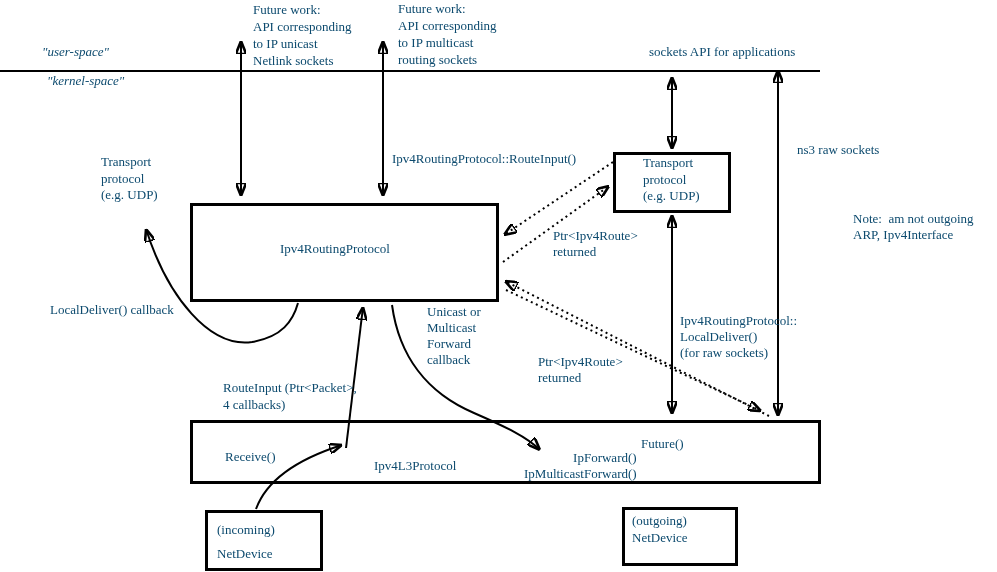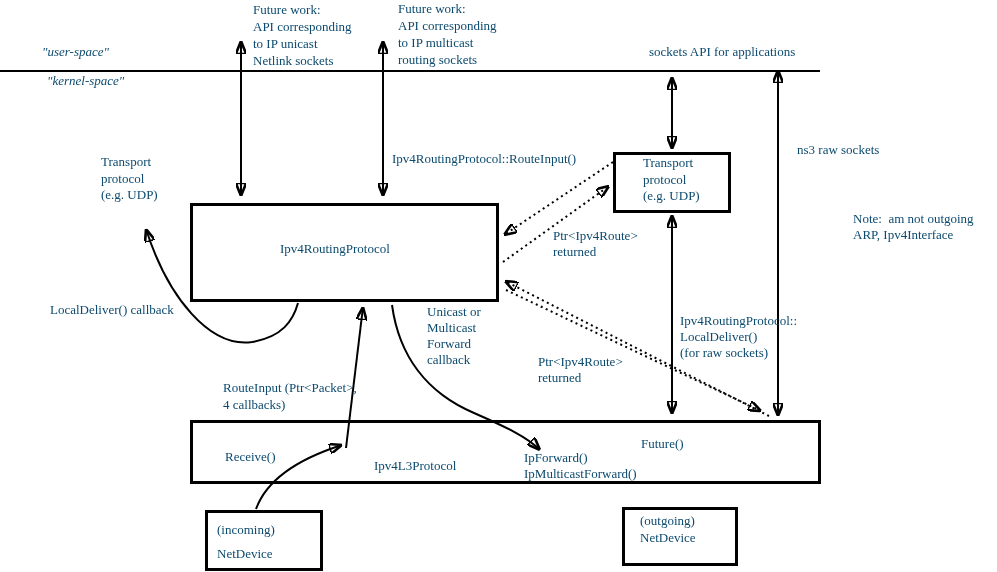--- a/index.html
+++ b/index.html
@@ -65,25 +65,25 @@
   <div class="box" style="left:205px;top:510px;width:118px;height:61px;"></div>
   <div class="box" style="left:622px;top:507px;width:116px;height:59px;"></div>
 
   <div class="lbl" style="left:280px;top:241px;">Ipv4RoutingProtocol</div>
   <div class="lbl" style="left:643px;top:155px;line-height:16.5px;">Transport
 protocol
 (e.g. UDP)</div>
   <div class="lbl" style="left:374px;top:458px;">Ipv4L3Protocol</div>
   <div class="lbl" style="left:225px;top:449px;">Receive()</div>
   <div class="lbl" style="left:641px;top:436px;">Future()</div>
-  <div class="lbl" style="left:524px;top:450px;">IpForward()
+  <div class="lbl" style="left:524px;top:450px;text-align:right;">IpForward()
 IpMulticastForward()</div>
   <div class="lbl" style="left:217px;top:518px;line-height:24px;">(incoming)
 NetDevice</div>
-  <div class="lbl" style="left:632px;top:513px;line-height:16.5px;margin-left:8px;">(outgoing)
+  <div class="lbl" style="left:632px;top:513px;line-height:16.5px;">(outgoing)
 NetDevice</div>
 
   <div class="lbl italic" style="left:42px;top:44px;">"user-space"</div>
   <div class="lbl italic" style="left:47px;top:73px;">"kernel-space"</div>
 
   <div class="lbl lh17" style="left:253px;top:1px;">Future work:
 API corresponding
 to IP unicast
 Netlink sockets</div>
   <div class="lbl lh17" style="left:398px;top:0px;">Future work:

